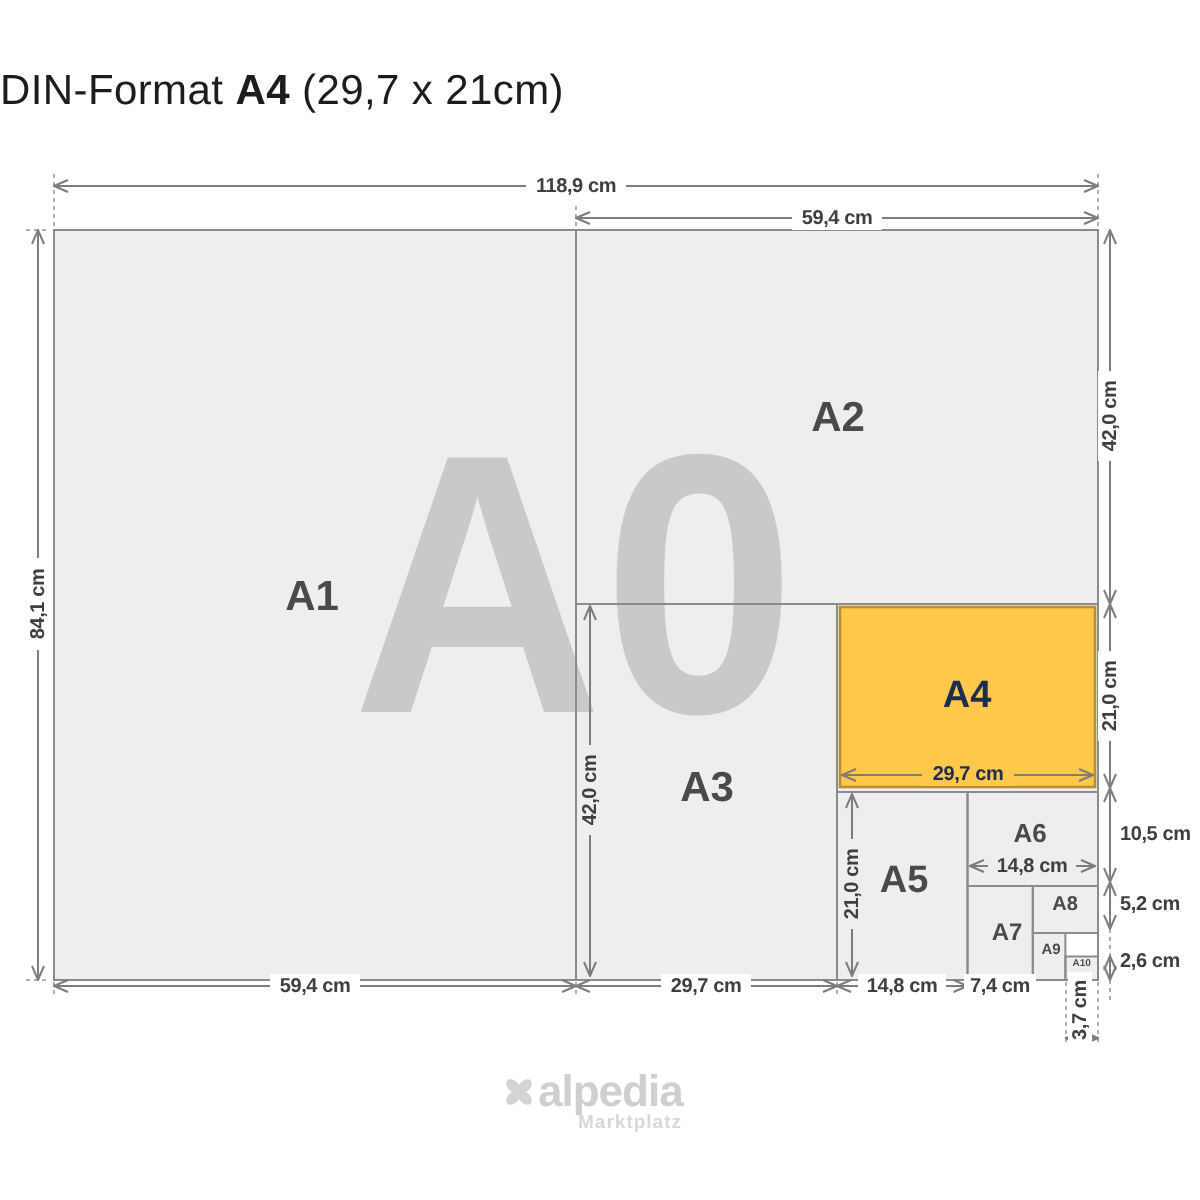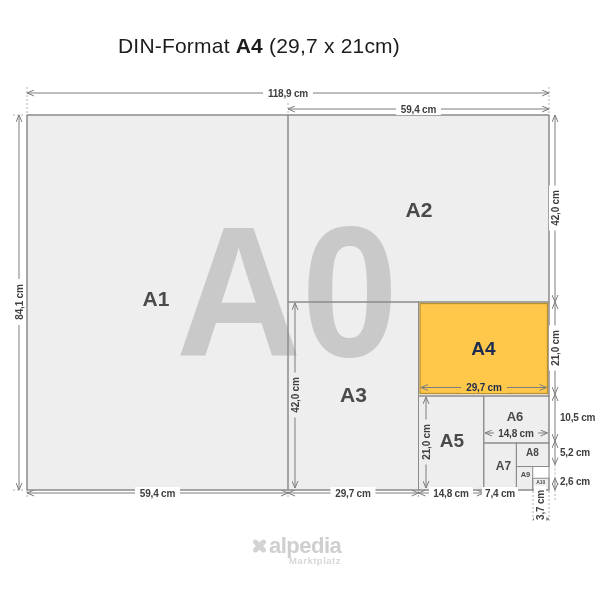--- a/index.html
+++ b/index.html
@@ -1,21 +1,21 @@
 <!DOCTYPE html>
 <html><head>
 <meta charset="utf-8">
 <style>
   html,body{margin:0;padding:0;background:#fff;}
   .stage{
     position:relative;width:600px;height:600px;background:#ffffff;overflow:hidden;
     font-family:"Liberation Sans", sans-serif;
   }
   .title{
-    position:absolute;top:34px;left:0;width:518px;text-align:center;
+    position:absolute;top:34px;left:0;width:518px;
     font-size:21px;color:#1c1c1c;letter-spacing:0.2px;
   }
   .title .b{font-weight:bold;}
   svg{position:absolute;top:0;left:0;}
   .dimtxt{font-size:10px;font-weight:600;fill:#3f3f3f;letter-spacing:-0.2px;}
   .sheetlbl{font-weight:bold;fill:#4a4a4a;}
   .wm{font-weight:bold;fill:#c9c9c9;}
 </style>
 </head>
 <body>

